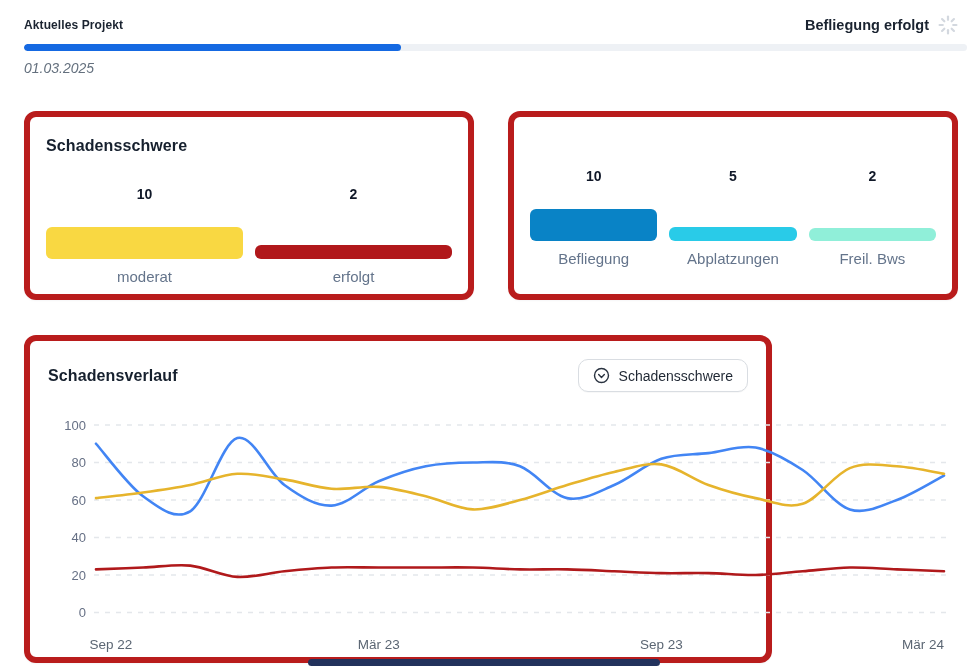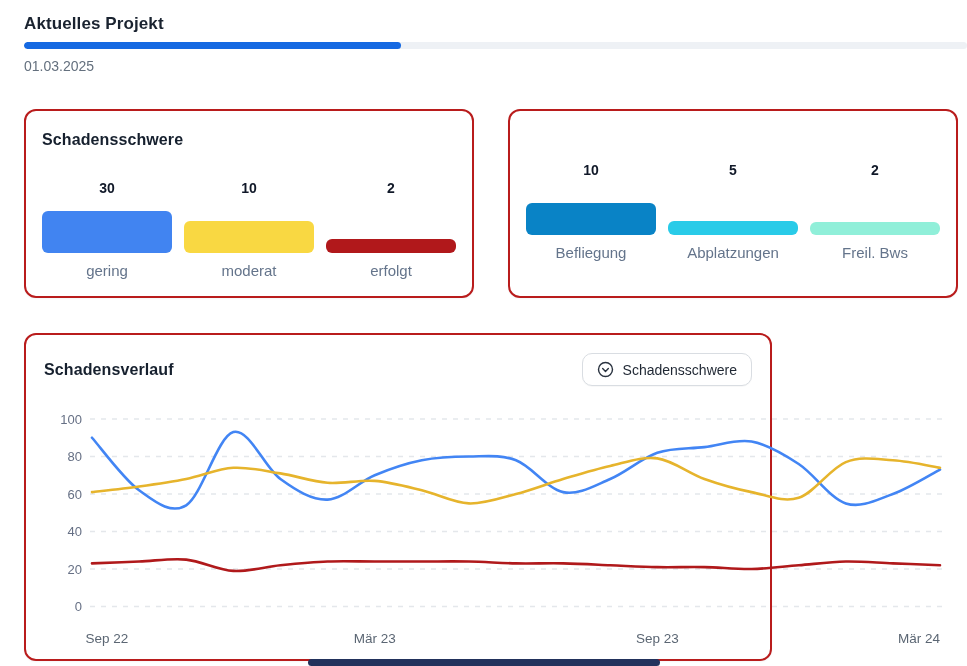--- a/index.html
+++ b/index.html
@@ -2,32 +2,32 @@
 <html><head>
 <meta charset="utf-8">
 <style>
   * { margin:0; padding:0; box-sizing:border-box; }
   html,body { width:967px; height:666px; background:#ffffff; overflow:hidden;
     font-family:"Liberation Sans", sans-serif; -webkit-font-smoothing:antialiased; }
   .page { position:relative; width:967px; height:666px; padding:14px 0 0 24px; }
 
   
   .hdr-row { display:flex; align-items:center; justify-content:space-between; padding-right:8px; }
-  .hdr-title { font-size:17px; font-weight:700; color:#1a2330; letter-spacing:.1px; }
+  .hdr-title { font-size:12px; font-weight:700; color:#1a2330; letter-spacing:.1px; }
   .hdr-status { display:flex; align-items:center; gap:8px; }
   .hdr-status-label { font-size:14.5px; font-weight:700; color:#1a2330; }
   .spinner { width:22px; height:22px; }
   .progress-track { margin-top:8px; height:7px; background:#eef1f5; border-radius:4px;
     width:943px; position:relative; overflow:hidden; }
   .progress-fill { position:absolute; left:0; top:0; bottom:0; border-radius:4px; }
-  .hdr-date { margin-top:9px; font-size:14px; color:#64707e; }
+  .hdr-date { margin-top:9px; font-size:14px; color:#64707e;font-style:italic; }
 
   
   .cards-row { display:flex; gap:34px; margin-top:35px; width:934px; }
-  .card { background:#fff; border:2px solid #b91c1c; border-radius:12px;
+  .card { background:#fff; border:6px solid #b91c1c; border-radius:12px;
     box-shadow:0 1px 2px rgba(16,24,40,.04); }
   .bar-card { flex:1; height:189px; padding:20px 16px 0 16px; }
   .card-title { font-size:16px; font-weight:700; color:#16202e; letter-spacing:.1px; }
   .bars-wrap { display:flex; gap:12px; margin-top:31px; }
   .bar-col { flex:1; display:flex; flex-direction:column; align-items:stretch; }
   .bar-value { text-align:center; font-size:14px; font-weight:700; color:#101828; margin-bottom:13px; }
   .bar-area { height:44px; display:flex; align-items:flex-end; }
   .bar { width:100%; border-radius:6px; }
   .bar-label { text-align:center; font-size:15px; color:#64748b; margin-top:9px; }
 
@@ -45,39 +45,47 @@
   .home-indicator { position:absolute; left:50%; transform:translateX(-50%);
     bottom:0px; width:352px; height:7px; border-radius:4px; }
 </style>
 </head>
 <body>
 
 <div class="page">
 
   <div class="hdr-row">
     <div class="hdr-title">Aktuelles Projekt</div>
+    <div class="hdr-status">
+      <span class="hdr-status-label">Befliegung erfolgt</span>
+      <svg class="spinner" viewBox="0 0 22 22">
+        <g stroke="#d3d8df" stroke-width="2.2" stroke-linecap="round">
+          <line x1="11" y1="2.6" x2="11" y2="5.8"></line>
+          <line x1="16.95" y1="5.05" x2="14.68" y2="7.32"></line>
+          <line x1="19.4" y1="11" x2="16.2" y2="11"></line>
+          <line x1="16.95" y1="16.95" x2="14.68" y2="14.68"></line>
+          <line x1="11" y1="19.4" x2="11" y2="16.2"></line>
+          <line x1="5.05" y1="16.95" x2="7.32" y2="14.68"></line>
+          <line x1="2.6" y1="11" x2="5.8" y2="11"></line>
+          <line x1="5.05" y1="5.05" x2="7.32" y2="7.32"></line>
+        </g>
+      </svg>
+    </div>
   </div>
 
   <div class="progress-track" style="background: rgb(238, 241, 245);">
     <div class="progress-fill" id="progress-fill" style="width: 40%; background: rgb(21, 105, 226);"></div>
   </div>
 
   <div class="hdr-date">01.03.2025</div>
 
   <div class="cards-row">
     <div class="card bar-card">
       <div class="card-title">Schadensschwere</div>
       <div class="bars-wrap">
-          <div class="bar-col">
-            <div class="bar-value">30</div>
-            <div class="bar-area">
-              <div class="bar" style="height: 42px; background: rgb(65, 132, 241);"></div>
-            </div>
-            <div class="bar-label">gering</div>
-          </div>
           <div class="bar-col">
             <div class="bar-value">10</div>
             <div class="bar-area">
               <div class="bar" style="height: 32px; background: rgb(249, 216, 66);"></div>
             </div>
             <div class="bar-label">moderat</div>
           </div>
           <div class="bar-col">
             <div class="bar-value">2</div>
             <div class="bar-area">

